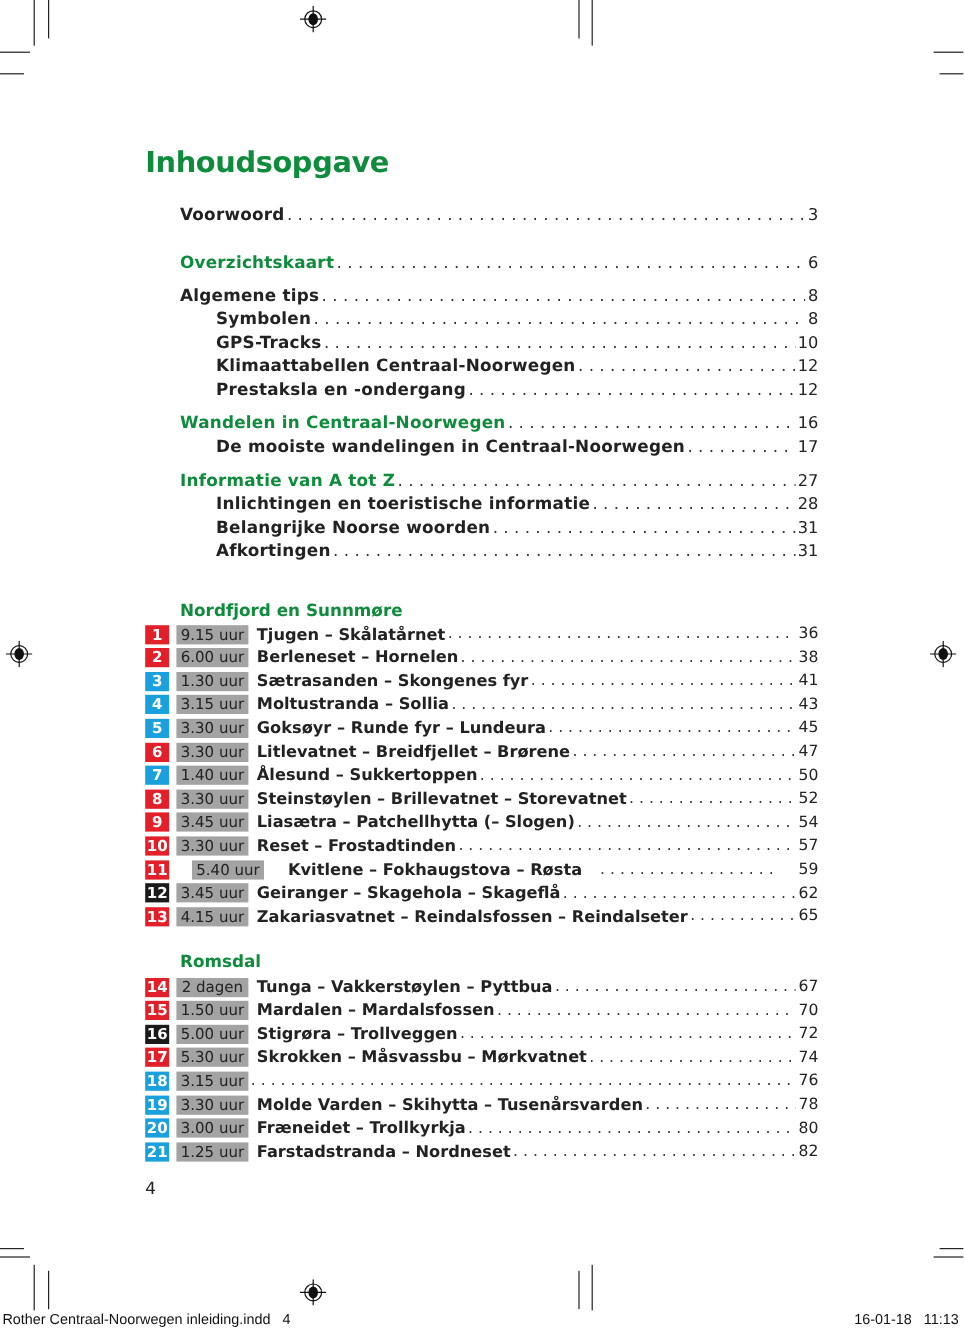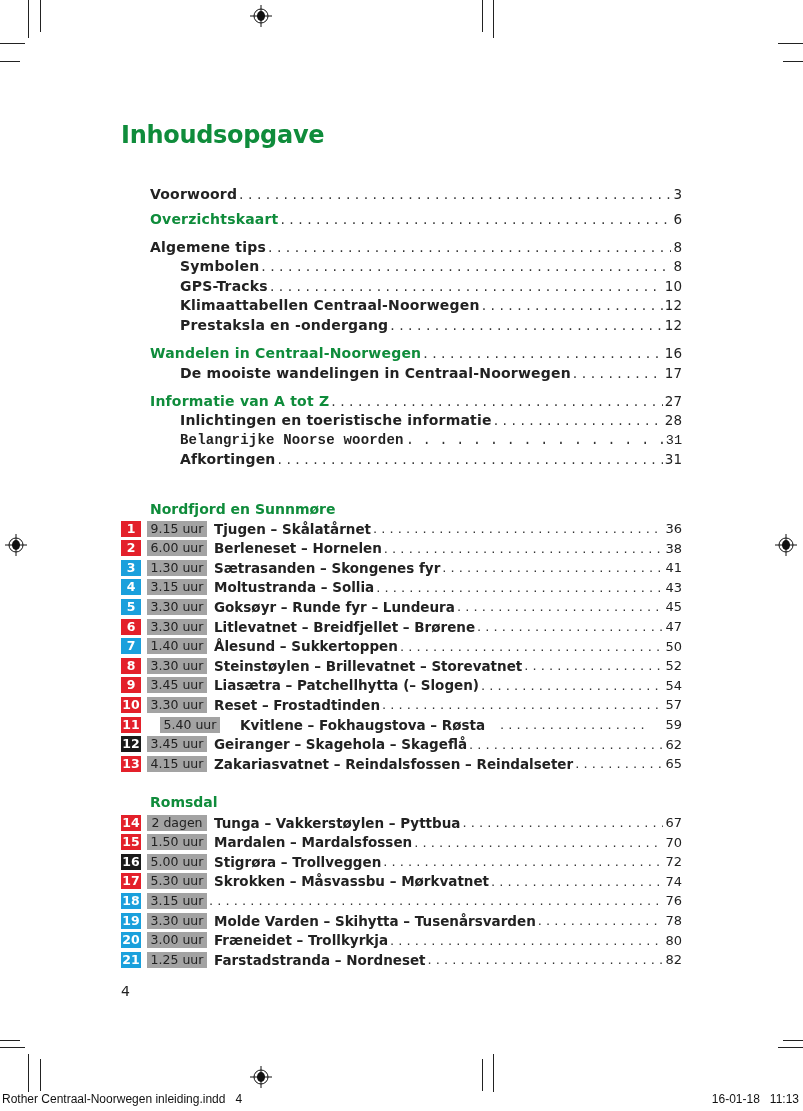--- a/index.html
+++ b/index.html
@@ -73,21 +73,21 @@
   </svg>
 <svg class="reg" style="left:775px;top:534px;" viewBox="0 0 22 22">
     <circle cx="11" cy="11" r="7" fill="none" stroke="#111" stroke-width="1"></circle>
     <ellipse cx="11" cy="11" rx="4" ry="5" fill="#111"></ellipse>
     <line x1="0" y1="11" x2="22" y2="11" stroke="#111"></line>
     <line x1="11" y1="0" x2="11" y2="22" stroke="#111"></line>
   </svg>
 
 <div class="title">Inhoudsopgave</div>
 
-<div class="toc-line" style="top:171px;margin-top:15px;">
+<div class="toc-line" style="top:171px;">
   <span class="lbl">Voorwoord</span>
     <span class="dots"></span>
     <span class="pg">3</span>
 </div>
 <div class="toc-line green" style="top:211px;">
   <span class="lbl">Overzichtskaart</span>
     <span class="dots"></span>
     <span class="pg">6</span>
 </div>
 <div class="toc-line" style="top:239px;">
@@ -128,21 +128,21 @@
 <div class="toc-line green" style="top:393px;">
   <span class="lbl">Informatie van A tot Z</span>
     <span class="dots"></span>
     <span class="pg">27</span>
 </div>
 <div class="toc-line sub" style="top:412px;">
   <span class="lbl">Inlichtingen en toeristische informatie</span>
     <span class="dots"></span>
     <span class="pg">28</span>
 </div>
-<div class="toc-line sub" style="top:432px;font-family:Liberation Mono, monospace;">
+<div class="toc-line sub" style="top:432px;">
   <span class="lbl">Belangrijke Noorse woorden</span>
     <span class="dots"></span>
     <span class="pg">31</span>
 </div>
 <div class="toc-line sub" style="top:451px;">
   <span class="lbl">Afkortingen</span>
     <span class="dots"></span>
     <span class="pg">31</span>
 </div>
 

